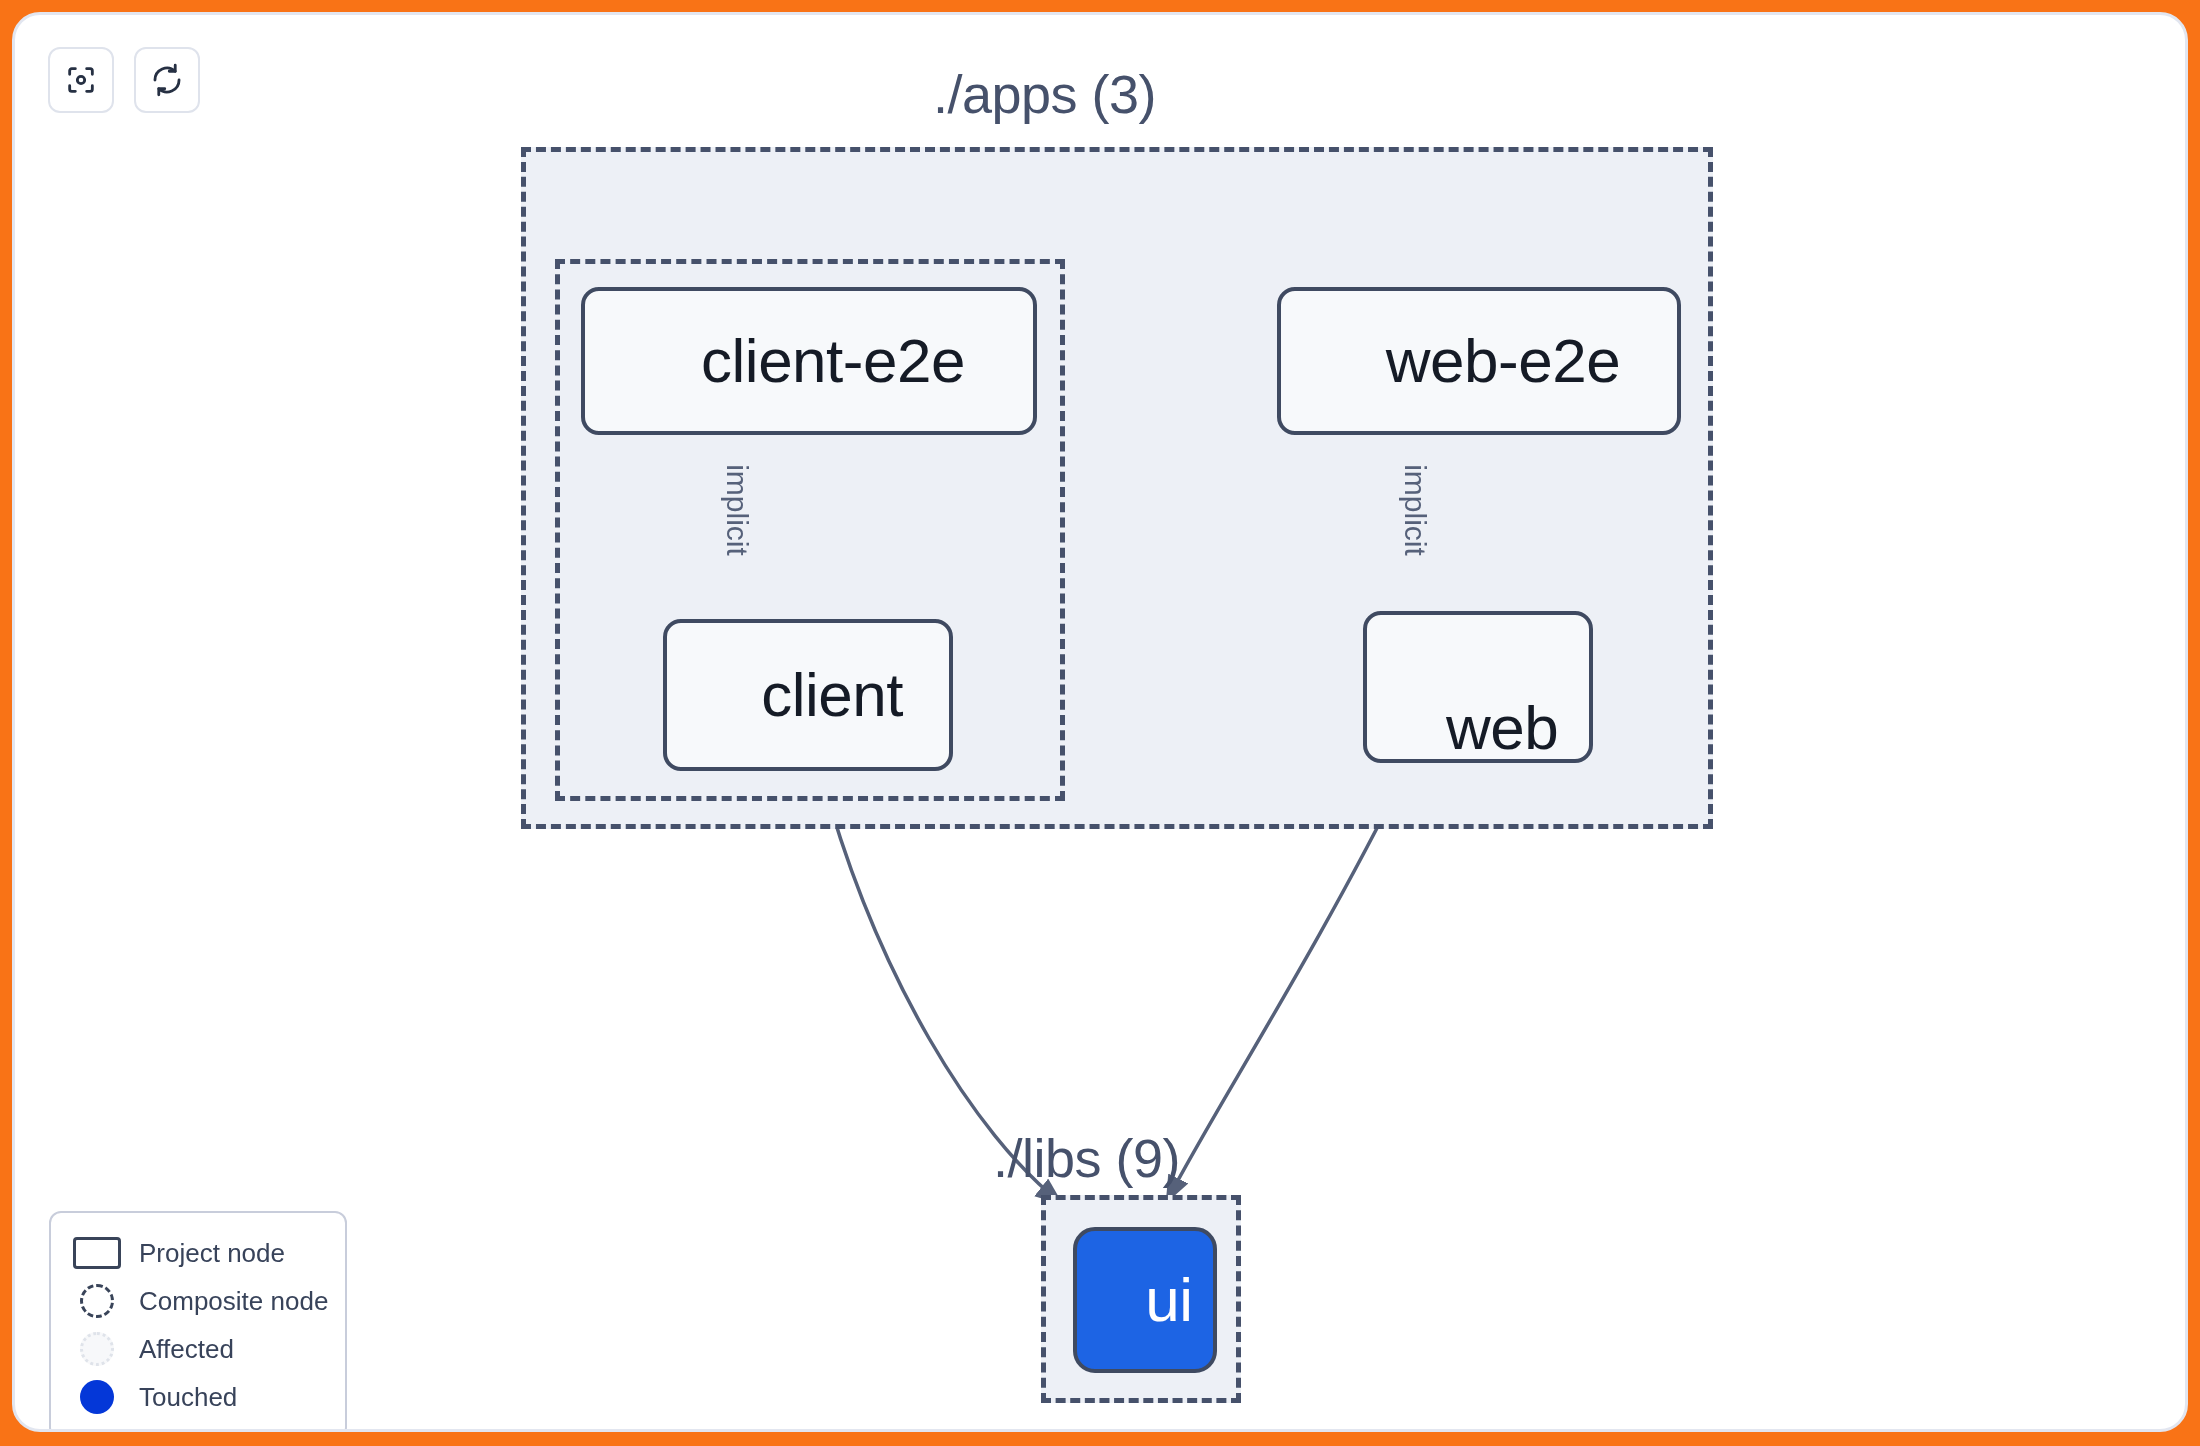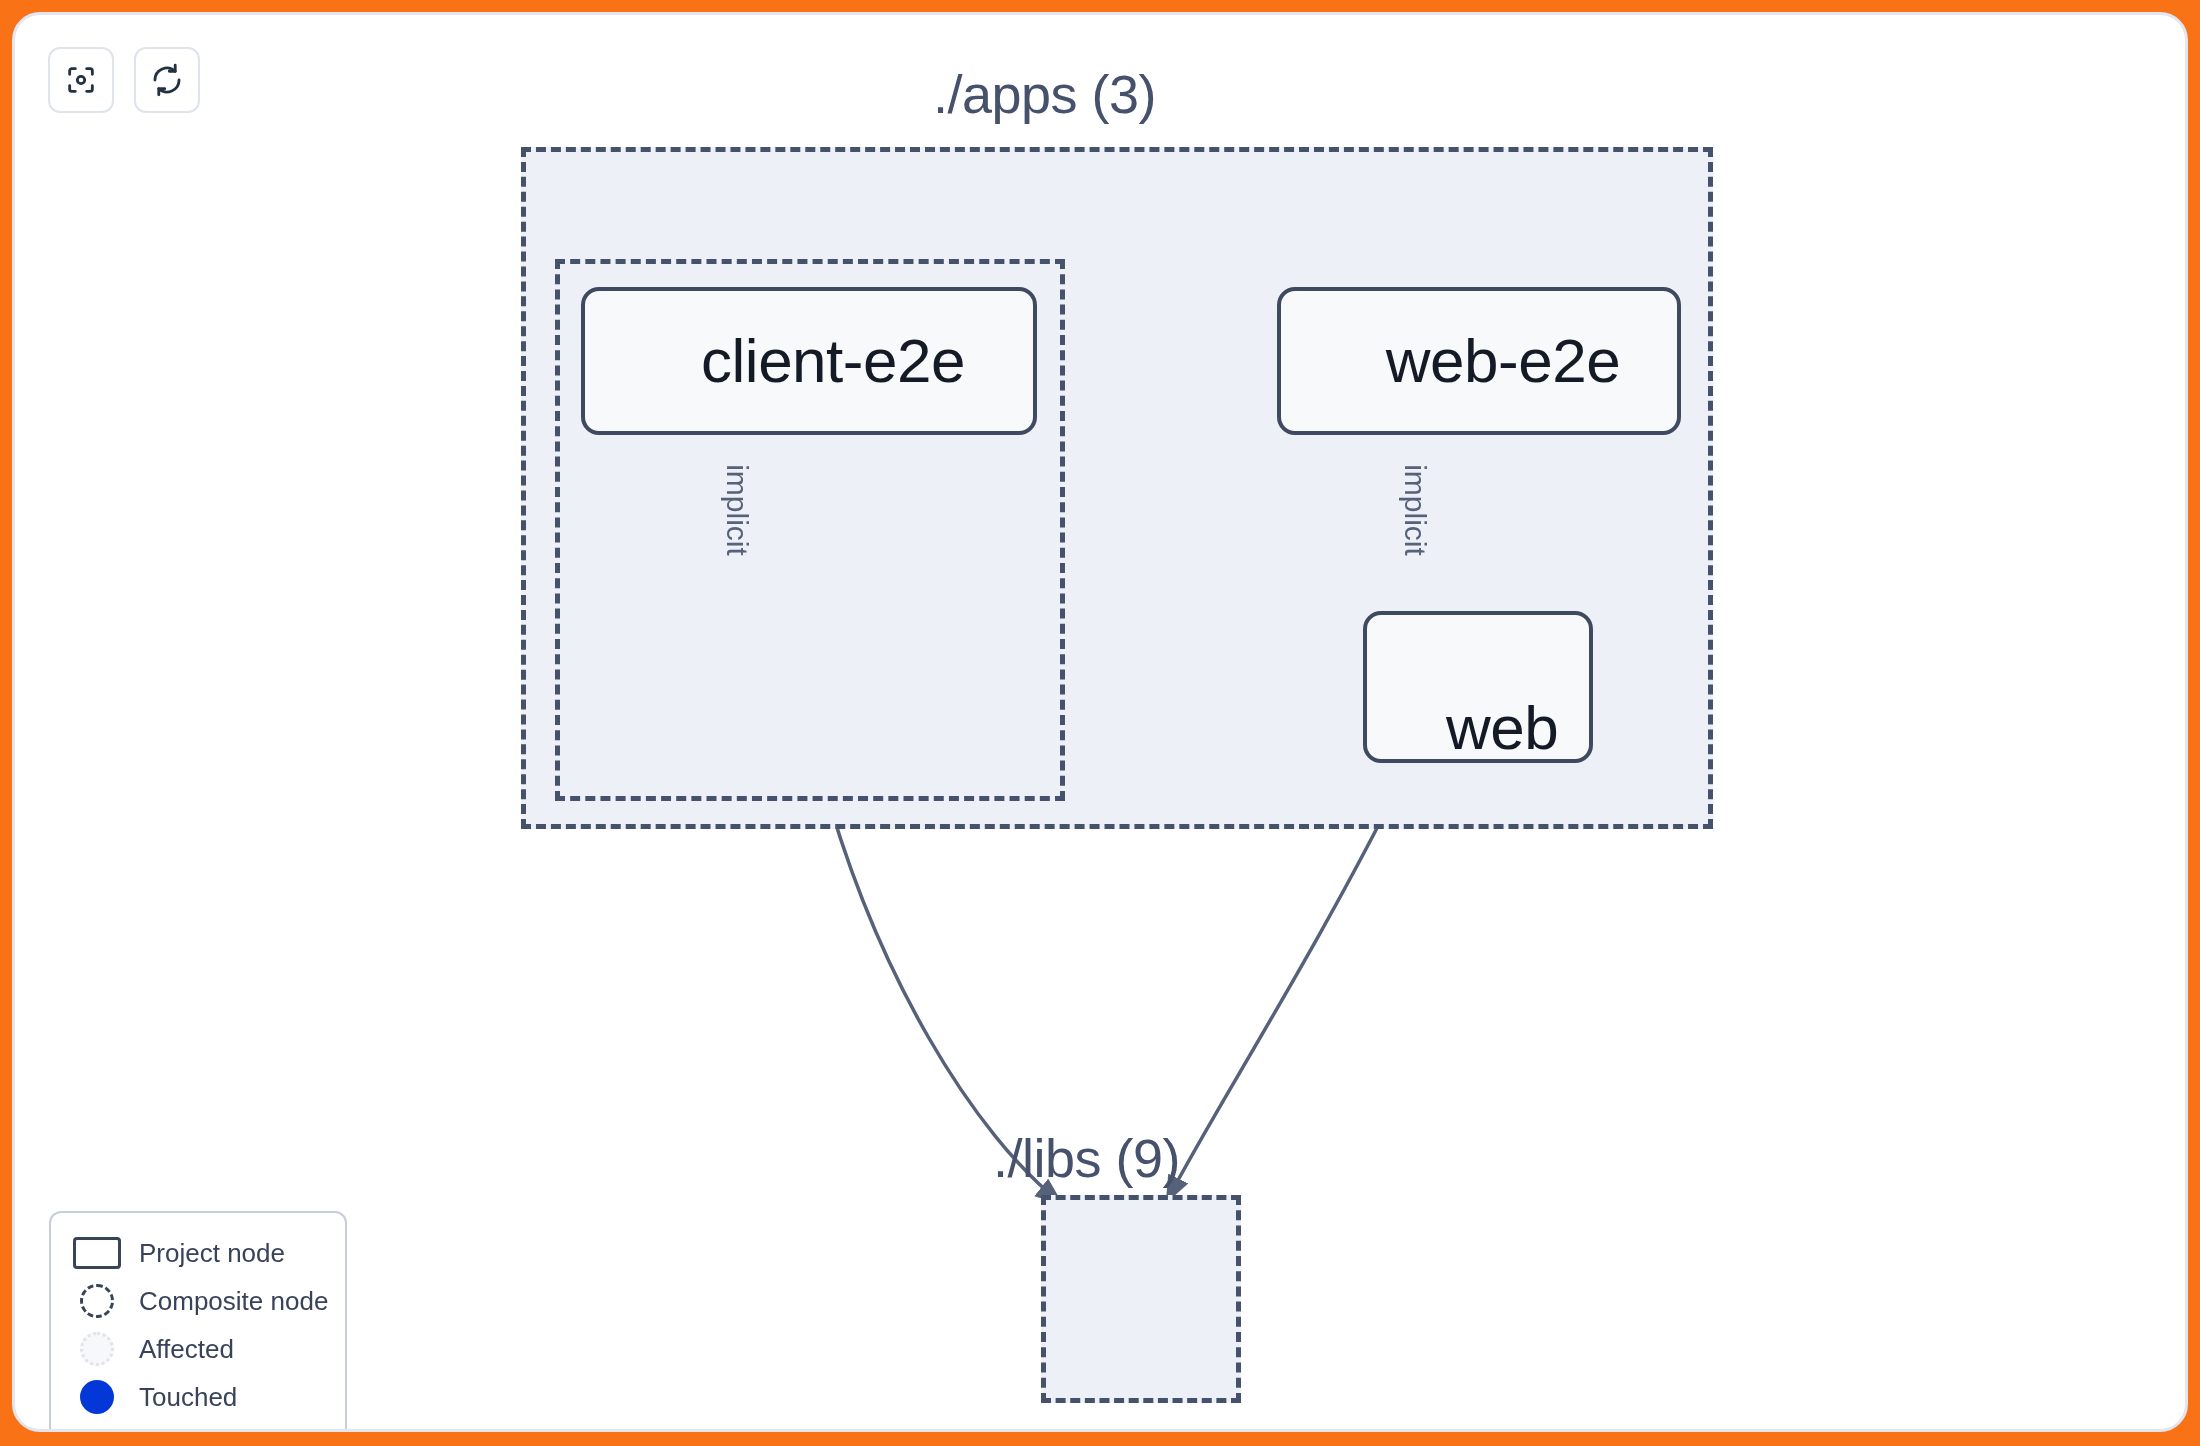--- a/index.html
+++ b/index.html
@@ -241,25 +241,31 @@
     <div class="edge-label" style="left:1340px; top:480px; width:120px; text-align:center;">implicit</div>
 
     <div class="node" style="left:566px; top:272px; width:456px; height:148px;">
       <span class="node-label">client-e2e</span>
     </div>
 
     <div class="node" style="left:1262px; top:272px; width:404px; height:148px;">
       <span class="node-label">web-e2e</span>
     </div>
 
+    <div class="node" style="left:648px; top:604px; width:290px; height:152px;">
+      <span class="node-label">client</span>
+    </div>
 
     <div class="node" style="left:1348px; top:596px; width:230px; height:152px;align-items:flex-end;">
       <span class="node-label">web</span>
     </div>
 
+    <div class="node touched" style="left:1058px; top:1212px; width:144px; height:146px;">
+      <span class="node-label">ui</span>
+    </div>
 
     <div id="legend">
       <div class="legend-row">
         <span class="legend-swatch">
           <span class="sw-project"></span>
         </span>
         <span class="legend-text">Project node</span>
       </div>
       <div class="legend-row">
         <span class="legend-swatch">

